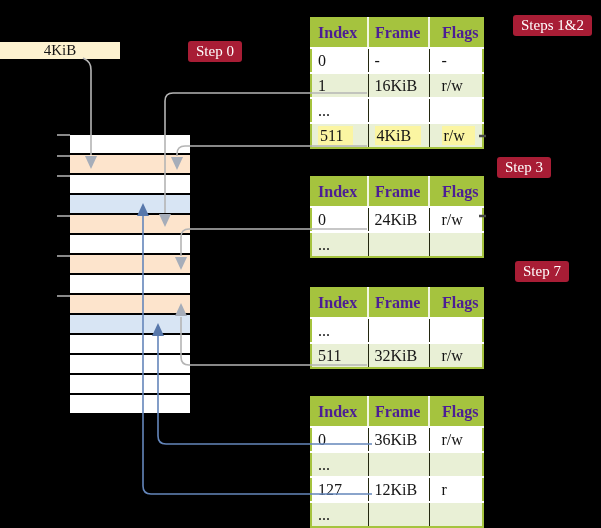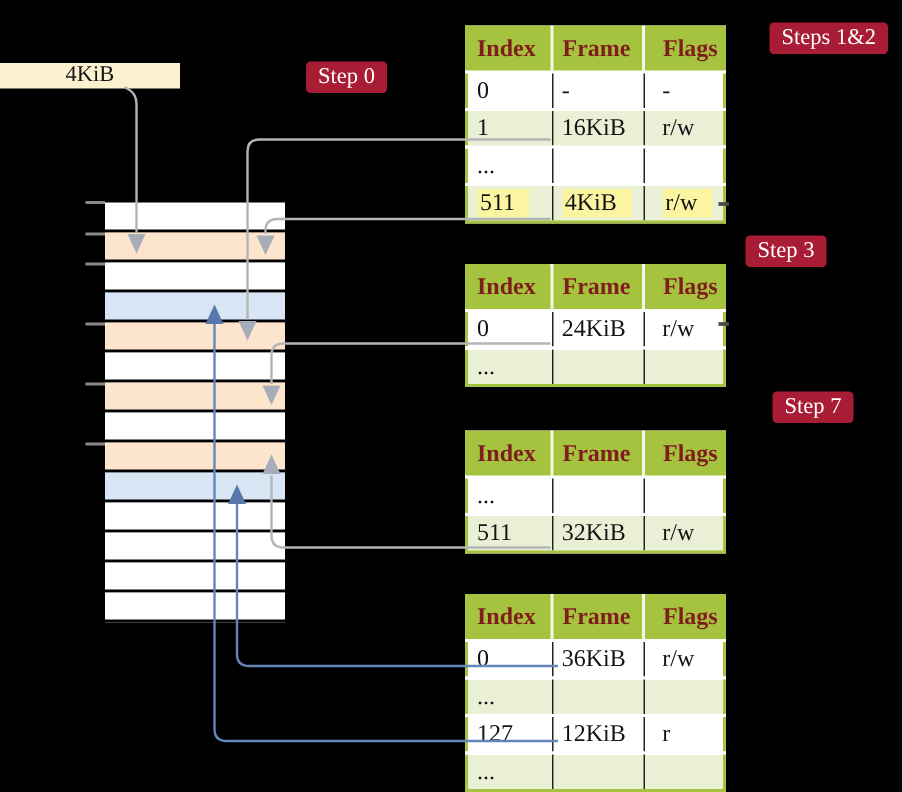--- a/index.html
+++ b/index.html
@@ -25,21 +25,21 @@
   .mem-white { background:#fff; }
   .mem-orange { background:var(--mem-orange); }
   .mem-blue { background:var(--mem-blue); }
   .tick { position:absolute; width:13px; height:2px; background:#8a8a8a; left:57px; }
   
   .ptable {
     position:absolute; left:310px; border-collapse:collapse; background:#fff;
     border:2.5px solid var(--table-header-green); table-layout:fixed;
   }
   .ptable th {
-    background:var(--table-header-green); color:#7f1d1d; font-weight:bold;
+    background:var(--table-header-green); color:#4c1d95; font-weight:bold;
     font-size:16px; text-align:left; height:26px; padding:1px 4px 1px 6px;
     border-right:2px solid rgba(255,255,255,.85); border-bottom:2px solid #fff;
   }
   .ptable td {
     font-size:16px; color:#141414; height:23px; padding:0 4px 0 6px;
     border-top:2px solid #fff; border-right:1.5px solid #23270f;
     white-space:nowrap; overflow:hidden;
   }
   .ptable th:last-child, .ptable td:last-child { border-right:none;padding-left:12px; }
   .row-shade td { background:var(--table-row-green); }
@@ -54,21 +54,21 @@
 </style>
 </head>
 <body>
 
 <div class="canvas">
 
   <div class="page-box">
     <span>4KiB</span>
   </div>
 
-  <div class="step-label" style="left:204px; top:41px;">Step 0</div>
+  <div class="step-label" style="left:188px; top:41px;">Step 0</div>
   <div class="step-label" style="left:513px; top:15px;">Steps 1&amp;2</div>
   <div class="step-label" style="left:497px; top:157px;">Step 3</div>
   <div class="step-label" style="left:515px; top:261px;">Step 7</div>
 
   <div class="mem-col">
       <div class="mem-row mem-white"></div>
       <div class="mem-row mem-orange"></div>
       <div class="mem-row mem-white"></div>
       <div class="mem-row mem-blue"></div>
       <div class="mem-row mem-orange"></div>

